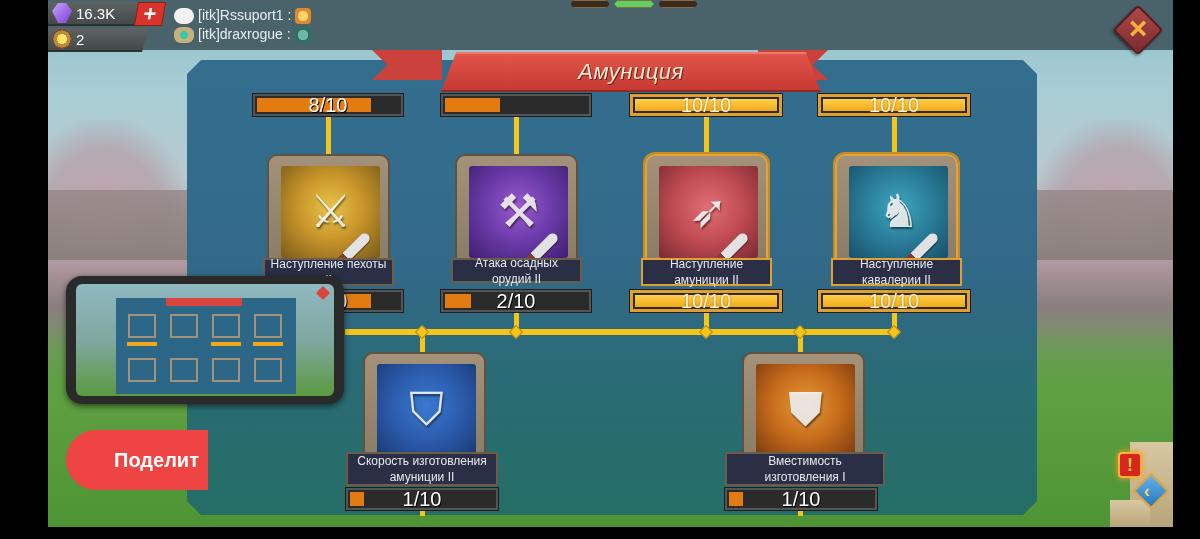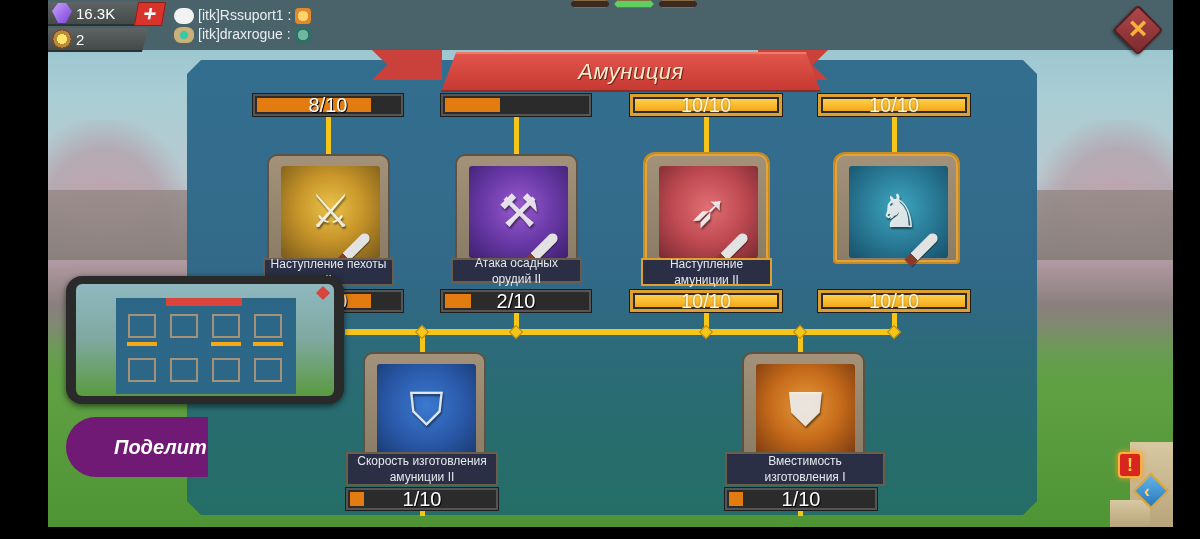--- a/index.html
+++ b/index.html
@@ -91,21 +91,21 @@
   
   .pip { position:absolute; left:66px; top:276px; width:278px; height:128px; background:#2a2a2a; border-radius:16px; padding:8px 10px; box-shadow: 0 2px 6px rgba(0,0,0,.6); }
   .pip-screen { width:100%; height:100%; border-radius:6px; background: linear-gradient(180deg,#8fb8c0 0%, #7fa8a0 50%, #5a9a40 100%); position:relative; overflow:hidden; }
   .pip-panel { position:absolute; left:40px; top:14px; width:180px; height:96px; background:#2d6788; }
   .pip-ribbon { position:absolute; left:90px; top:14px; width:76px; height:8px; background:#d9453d; }
   .pip-card { position:absolute; width:28px; height:24px; border:2px solid #a39279; }
   .pip-bar { position:absolute; width:30px; height:4px; background:#f3a81a; }
   .pip-close { position:absolute; right:6px; top:4px; width:10px; height:10px; background:#d9453d; transform:rotate(45deg); }
 
   
-  .share-btn { position:absolute; left:66px; top:417px; width:142px; height:60px; border-radius:30px 0 0 30px; background:#701a75; color:#fff; font-size:20px; font-weight:bold; display:flex; align-items:center; justify-content:flex-start; padding-left:48px; overflow:hidden; white-space:nowrap;font-style:italic; }
+  .share-btn { position:absolute; left:66px; top:430px; width:142px; height:60px; border-radius:30px 0 0 30px; background:#ef4444; color:#fff; font-size:20px; font-weight:bold; display:flex; align-items:center; justify-content:flex-start; padding-left:48px; overflow:hidden; white-space:nowrap; }
 
   
   .castle { position:absolute; left:1108px; top:442px; width:65px; height:85px; }
   .castle .tower { position:absolute; left:22px; top:0; width:43px; height:85px; background: linear-gradient(180deg,#d8c8a2,#b8a47a); }
   .castle .battle { position:absolute; left:2px; top:58px; width:40px; height:27px; background: linear-gradient(180deg,#d8c8a2,#b8a47a); }
   .castle .alert { position:absolute; left:10px; top:10px; width:24px; height:26px; background:#d8261f; border:2px solid #ffb23a; border-radius:4px; color:#ffd34a; font-weight:bold; font-size:18px; text-align:center; line-height:22px; box-shadow: 0 0 6px #ff9a2a; }
   .castle .blue-diamond { position:absolute; left:30px; top:36px; width:26px; height:26px; background: linear-gradient(135deg,#5fb4ea,#2a78b8); border:2px solid #d9a640; transform: rotate(45deg); }
   .castle .chev { position:absolute; left:36px; top:39px; color:#ffd46a; font-weight:bold; font-size:18px; }
 </style>
 </head>
@@ -241,20 +241,21 @@
   <div class="txt">10/10</div>
 </div>
 
 <div class="card max" style="left:835px; top:154px; height:160px;">
   <div class="frame">
     <div class="art art-cavalry">
       <div class="art-glyph">♞</div>
       <div class="sword"></div>
     </div>
   </div>
+  <div class="label-box" style="top:104px; height:28px;">Наступление кавалерии II</div>
 </div>
 <div class="pbar max" style="left:818px; top:290px; width:152px;">
   <div class="fill"></div>
   <div class="txt">10/10</div>
 </div>
 
 <div class="card" style="left:363px; top:352px; height:130px;">
   <div class="frame">
     <div class="art art-speed">
       <div class="art-glyph">⛉</div>

